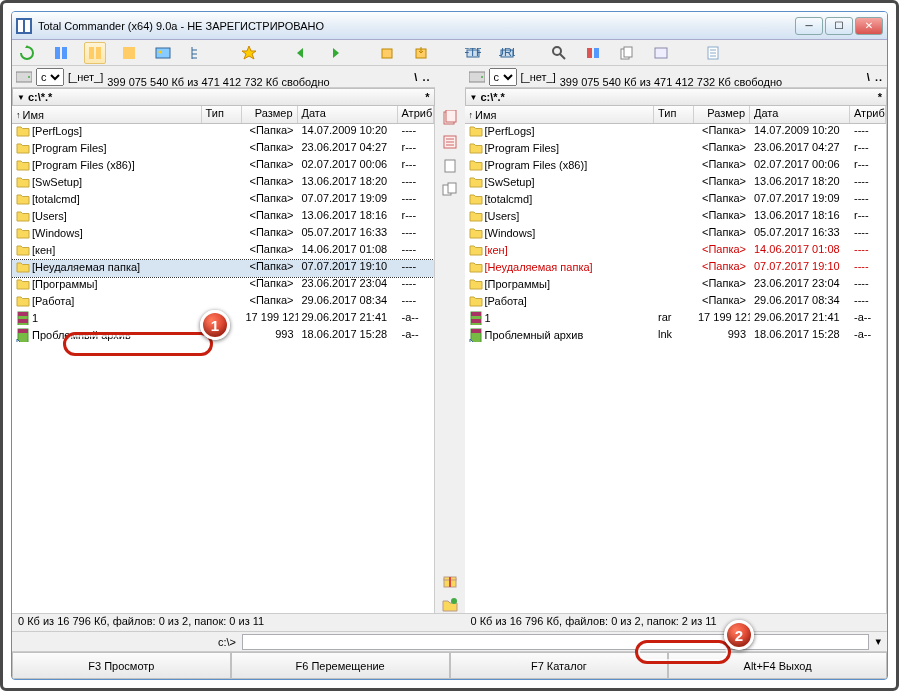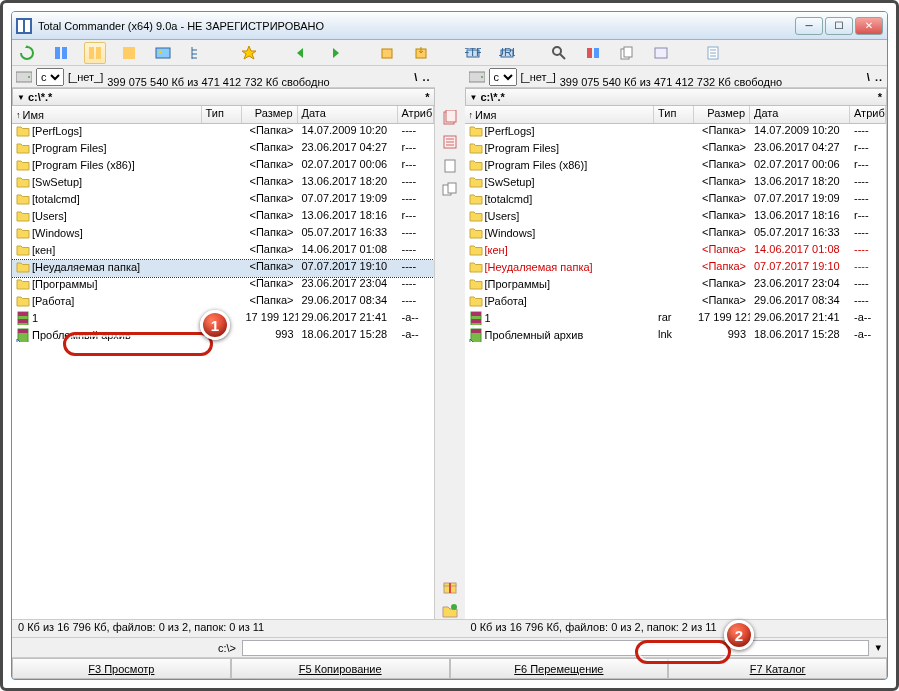--- a/index.html
+++ b/index.html
@@ -48,21 +48,21 @@
 .c-name { flex:1; display:flex; align-items:center; gap:2px;}
 .c-type { width:40px; }
 .c-size { width:56px; text-align:right; }
 .c-date { width:100px; }
 .c-attr { width:36px; }
 .fico { width:14px; height:14px; flex-shrink:0;}
 .status-row { display:flex; height:18px; border-top:1px solid #ccc; }
 .status-half { flex:1; padding:1px 6px; background:#f0f0f0;}
 .cmdline { height:20px; display:flex; align-items:center; padding:0 6px; gap:6px; border-top:1px solid #ccc; background:#f0f0f0;}
 .cmdline .cmd-field { flex:1; background:#fff; border:1px solid #abadb3; height:16px; padding:0 3px;}
-.fkeys { display:flex; height:22px; border-top:1px solid #ccc;text-decoration:underline;}
+.fkeys { display:flex; height:28px; border-top:1px solid #ccc;}
 .fkey { flex:1; border:1px solid #c0c0c0; background:linear-gradient(#fcfcfc,#e8e8e8); display:flex; align-items:center; justify-content:center; cursor:pointer; position:relative;}
 .callout { position:absolute; width:30px; height:30px; border-radius:50%; background:radial-gradient(circle at 35% 30%,#ff7a5c,#c81e0e); border:3px solid #fff; box-shadow:0 1px 4px rgba(0,0,0,0.6), inset 0 -4px 6px rgba(0,0,0,.3); color:#fff; font-weight:bold; font-size:15px; display:flex; align-items:center; justify-content:center; z-index:100;}
 .ring { position:absolute; border:3px solid #c81e0e; border-radius:14px; box-shadow:0 0 0 2px rgba(255,255,255,.7) inset; z-index:90; pointer-events:none;}
 select.drive-sel { font-size:11px; height:18px; }
 .root-dots{cursor:pointer; font-weight:bold; letter-spacing:1px;}
 </style>
 </head>
 <body>
 
 <div class="outer-frame">
@@ -622,23 +622,23 @@
 </div>
 
 <div class="cmdline">
   <span style="margin-left:200px">c:\&gt;</span>
   <div class="cmd-field"></div>
   <span>▾</span>
 </div>
 
 <div class="fkeys" id="fkeys">
           <div class="fkey">F3 Просмотр</div>
-          <div class="fkey">F5 Копирование</div>
           <div class="fkey">F6 Перемещение</div>
           <div class="fkey">F7 Каталог</div>
+          <div class="fkey">Alt+F4 Выход</div>
         </div>
 
 </div>
 
 </div>
 </div>
 
 <div class="ring" style="left:63px; top:332px; width:150px; height:24px;"></div>
 <div class="callout" style="left:200px; top:310px;">1</div>
 <div class="ring" style="left:635px; top:640px; width:96px; height:24px;"></div>

